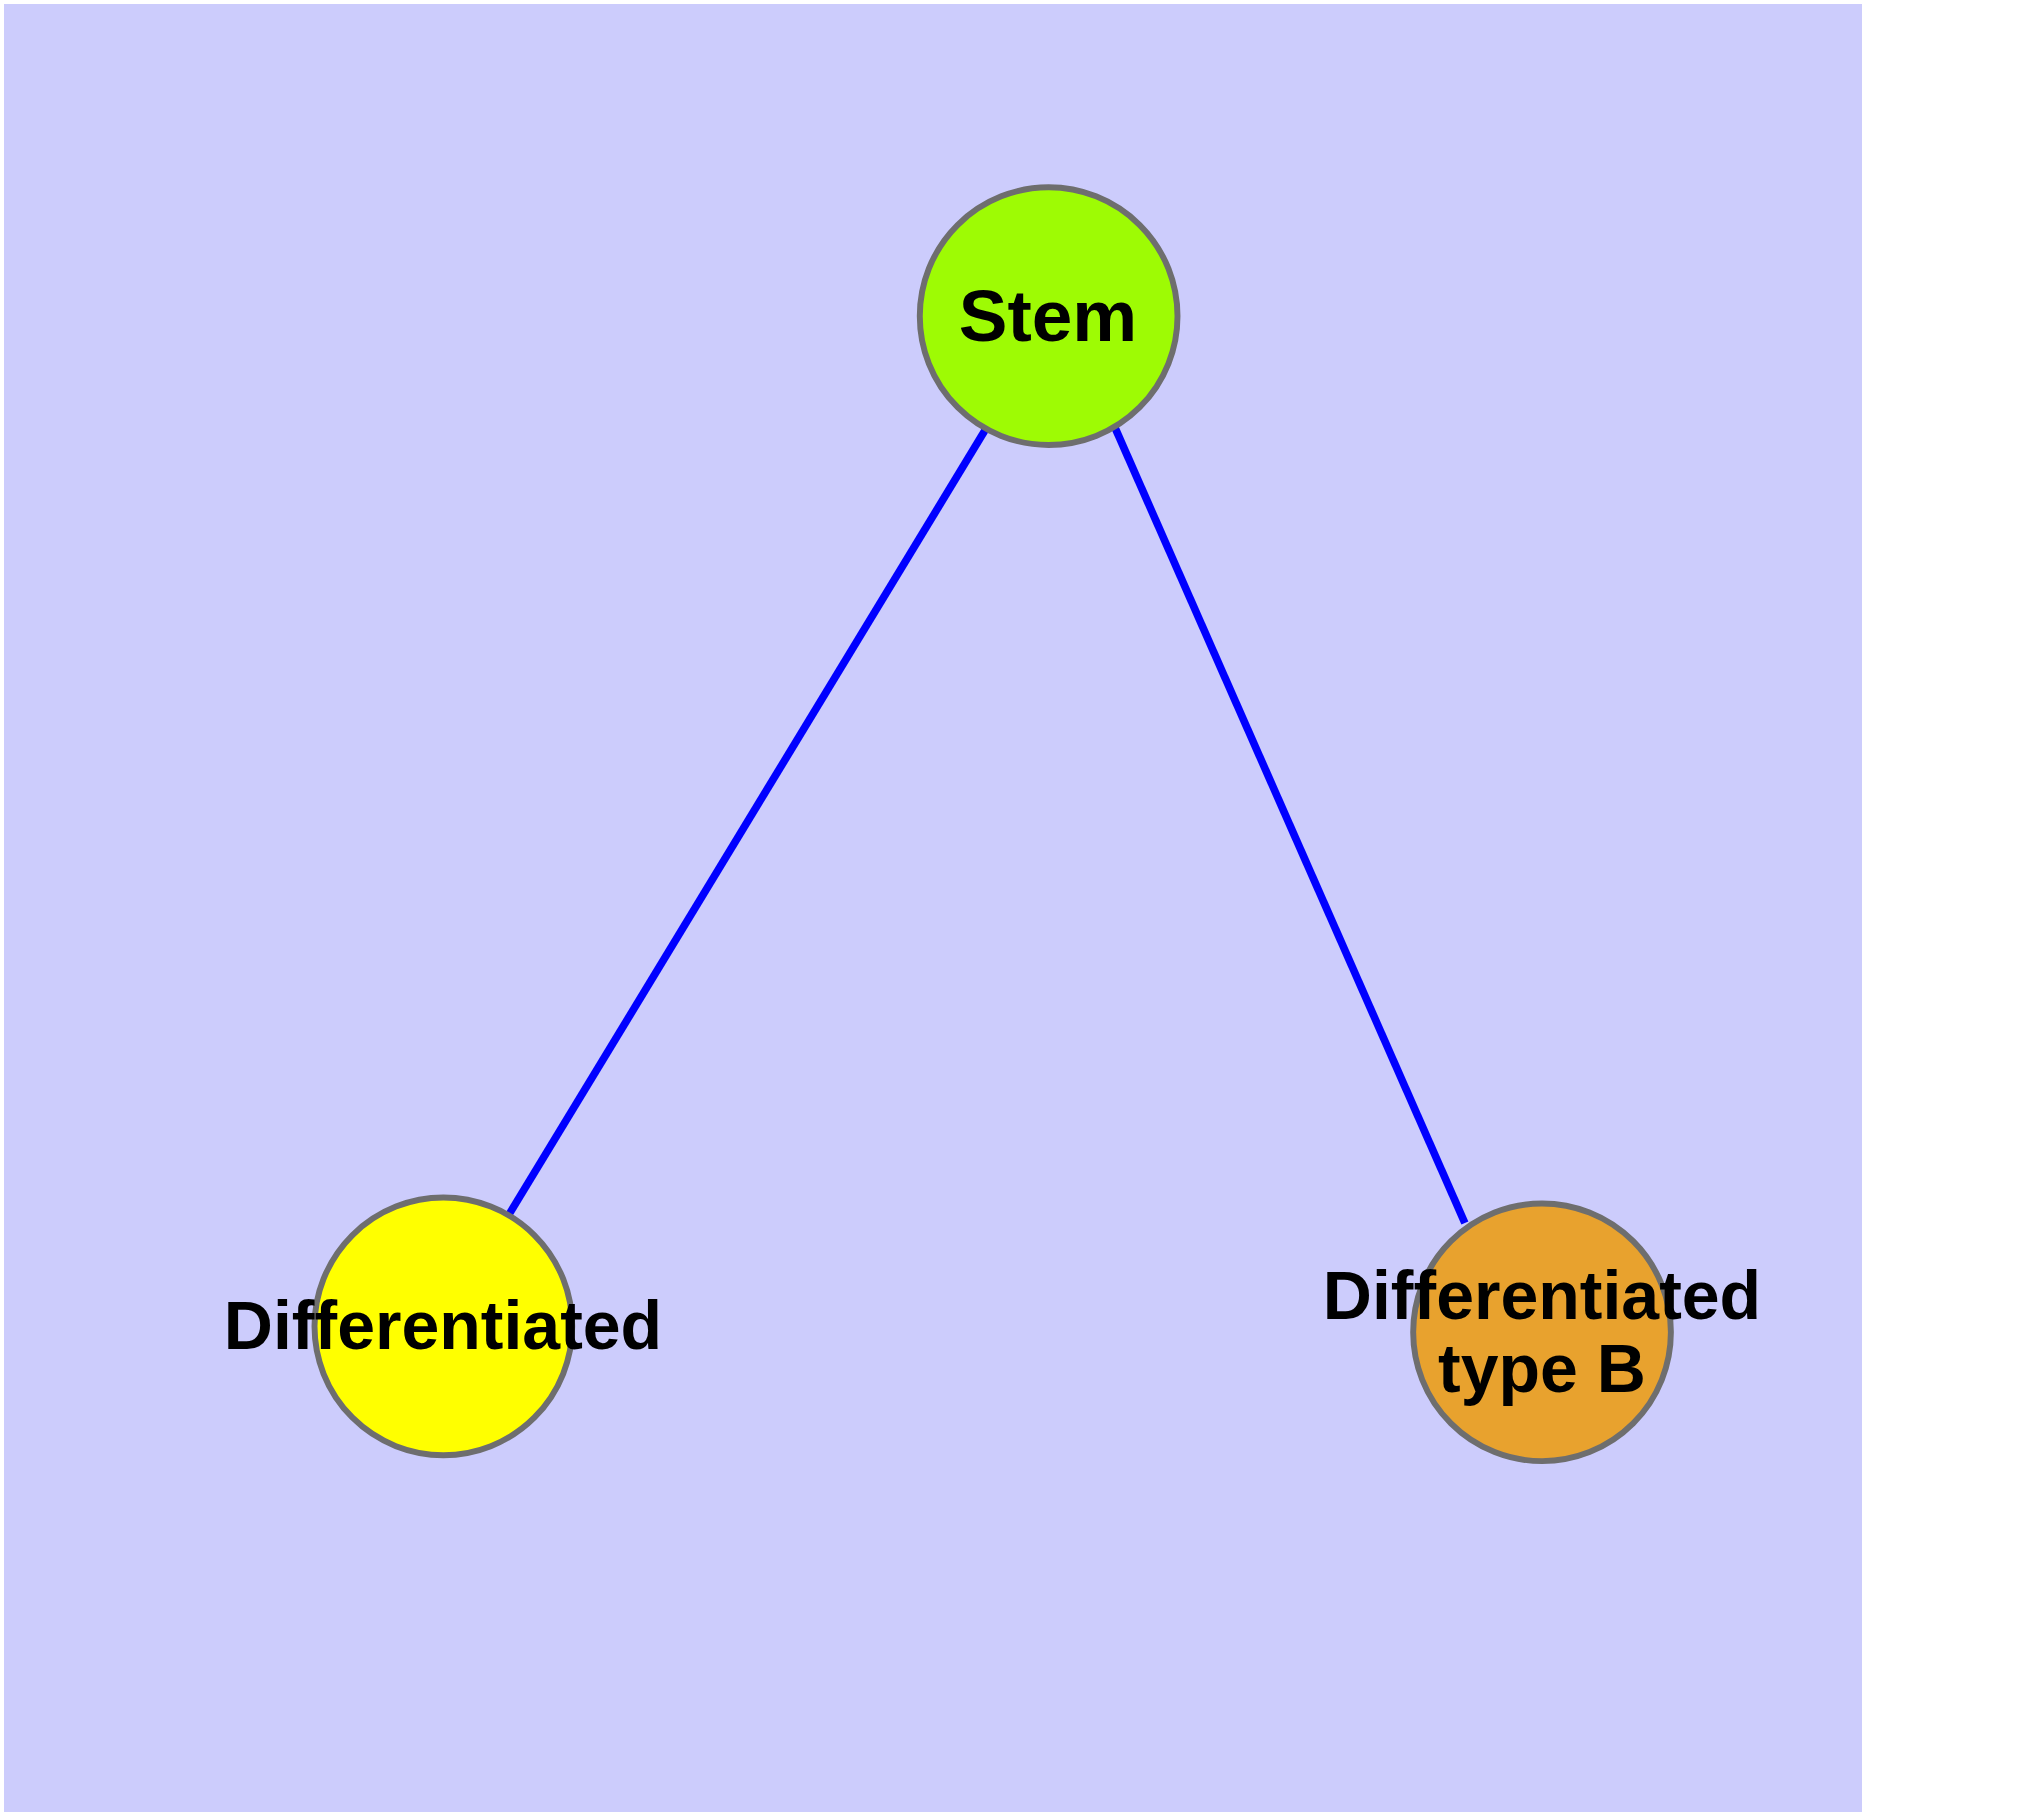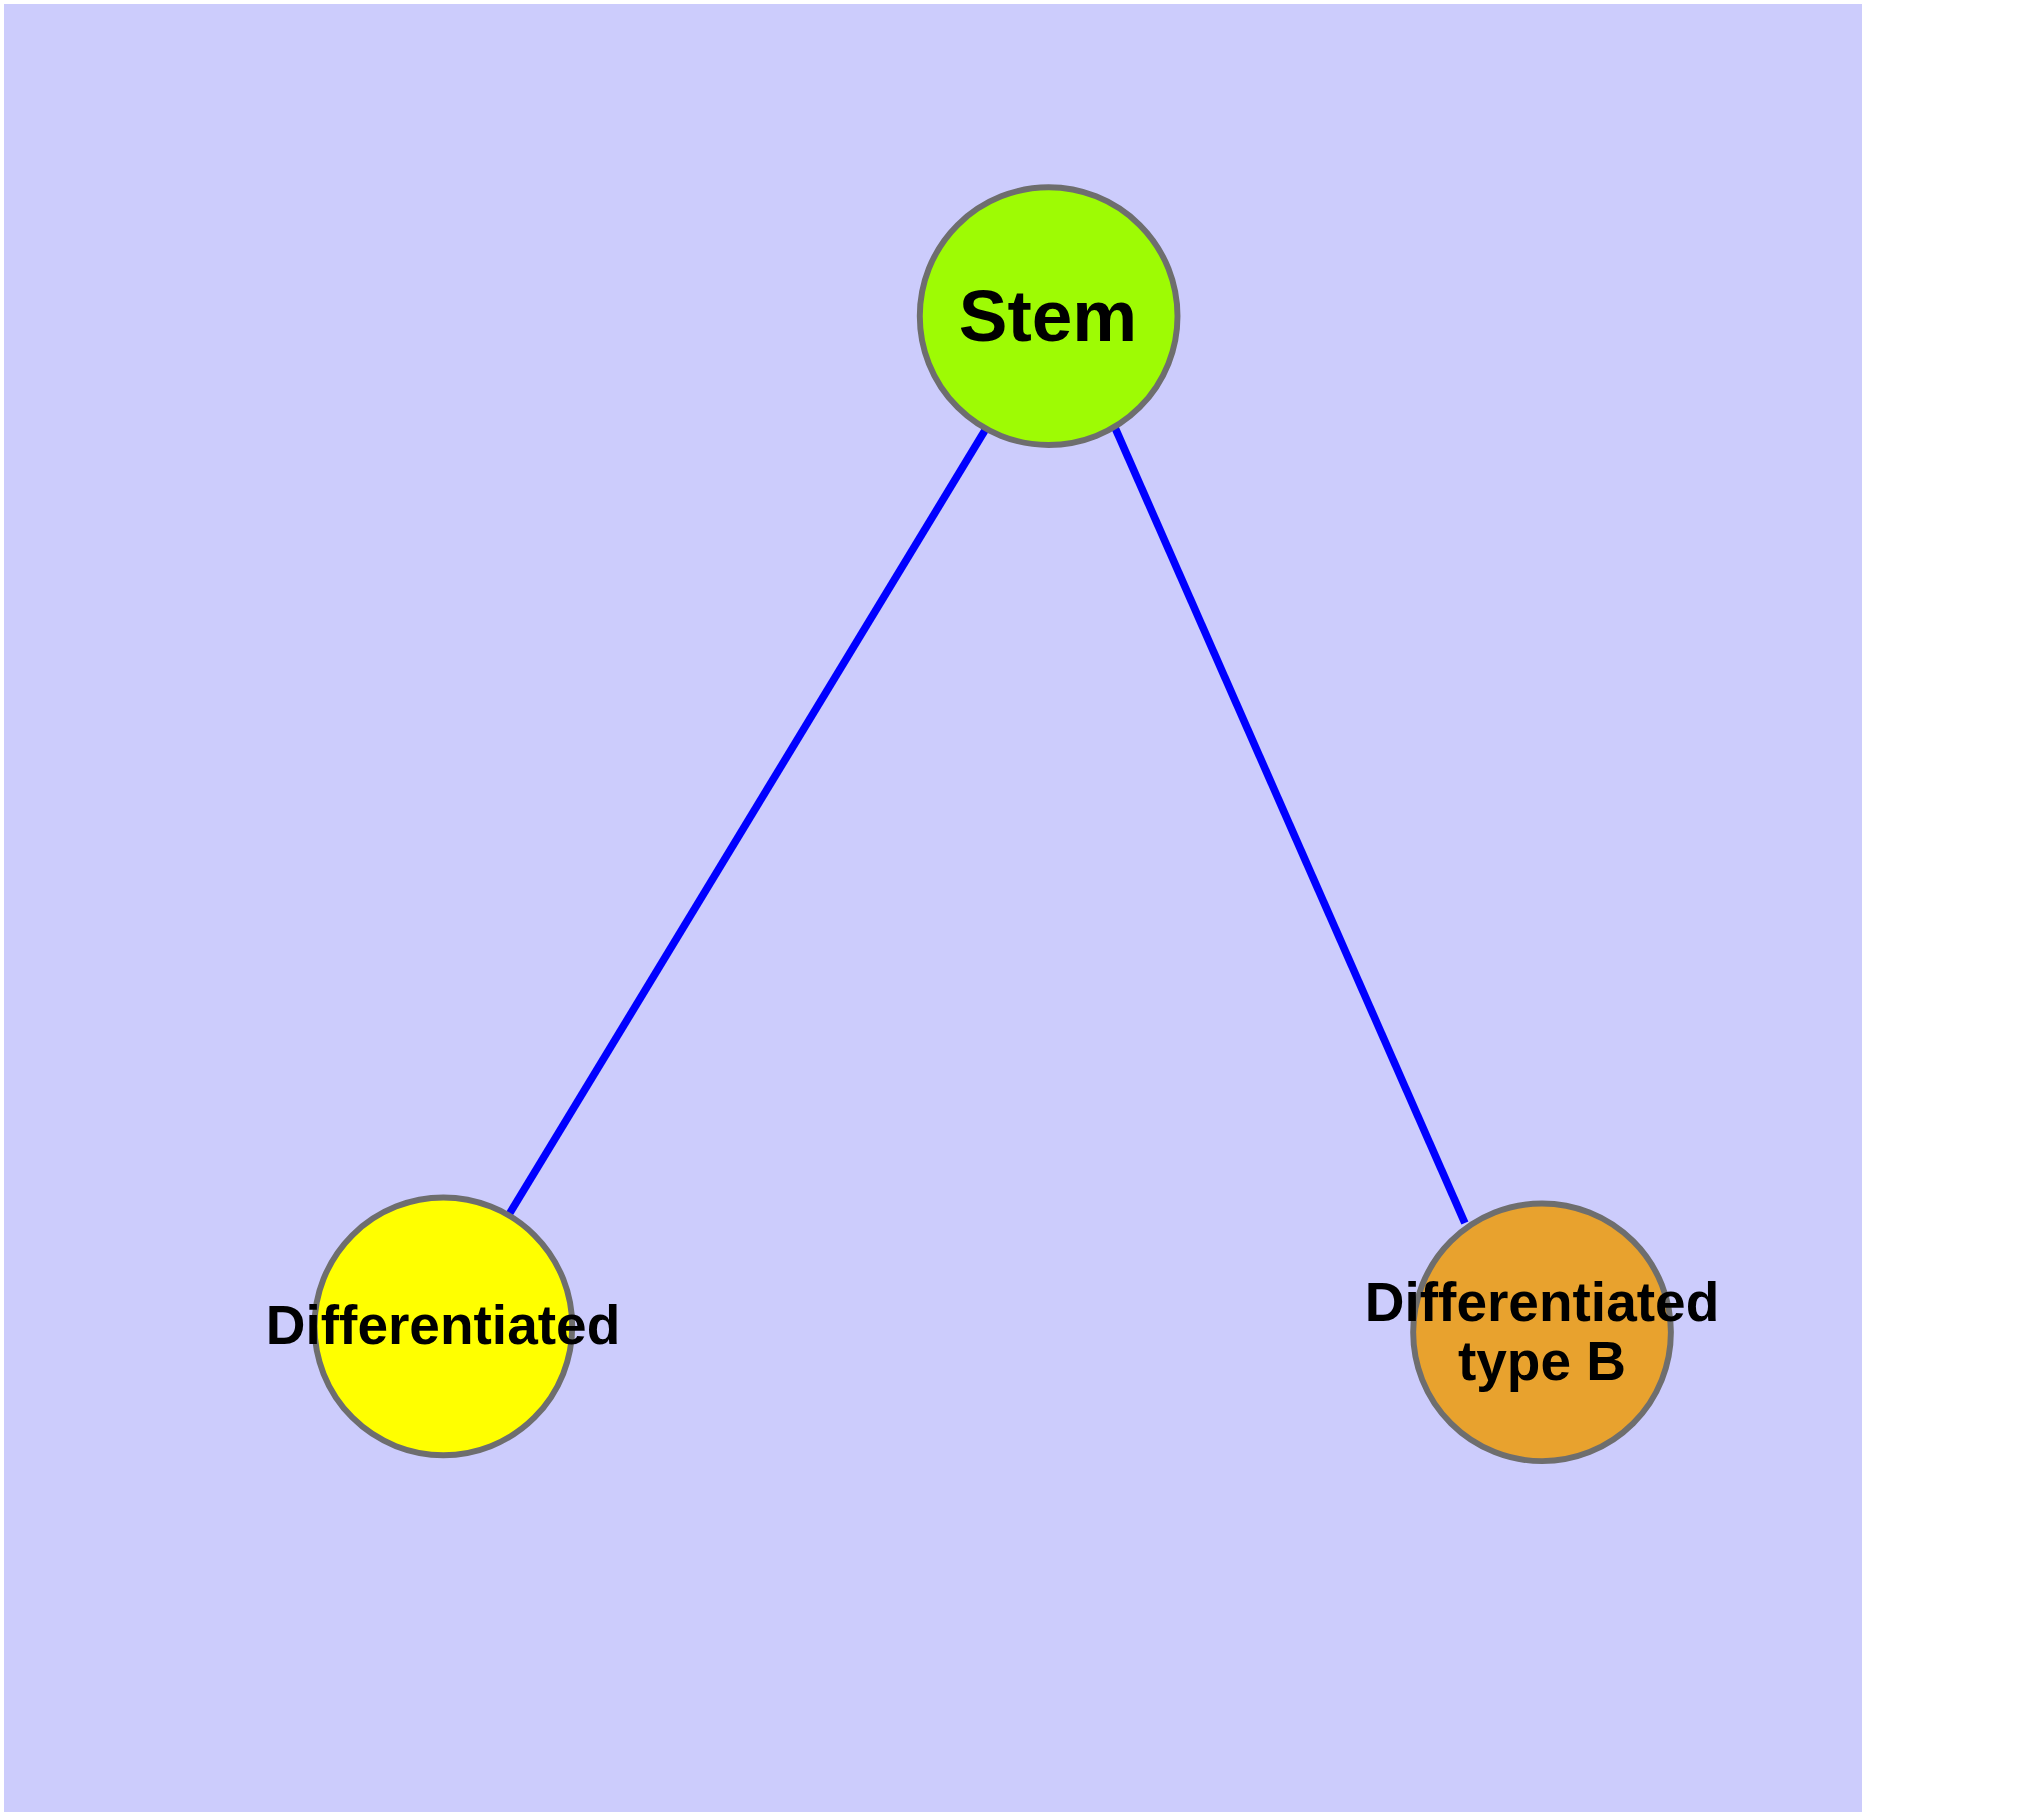--- a/index.html
+++ b/index.html
@@ -47,21 +47,21 @@
     text-align: center;
     line-height: 1.08;
     white-space: pre;
     transform: translate(-50%, -50%);
     pointer-events: none;
   }
   .label-stem {
     font-size: 73px;
   }
   .label-leaf {
-    font-size: 55px;
+    font-size: 68px;
   }
 </style>
 </head>
 <body>
 
 <div id="canvas">
 
   <div id="plot-area"></div>
 
   <svg id="graph-svg" viewBox="0 0 2384 2138" preserveAspectRatio="none">

